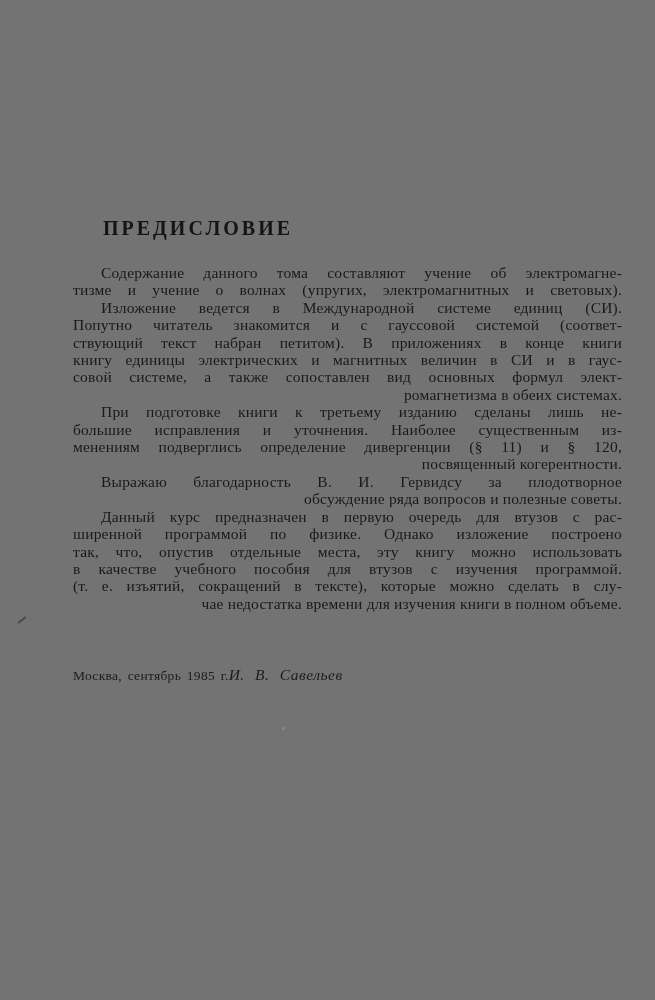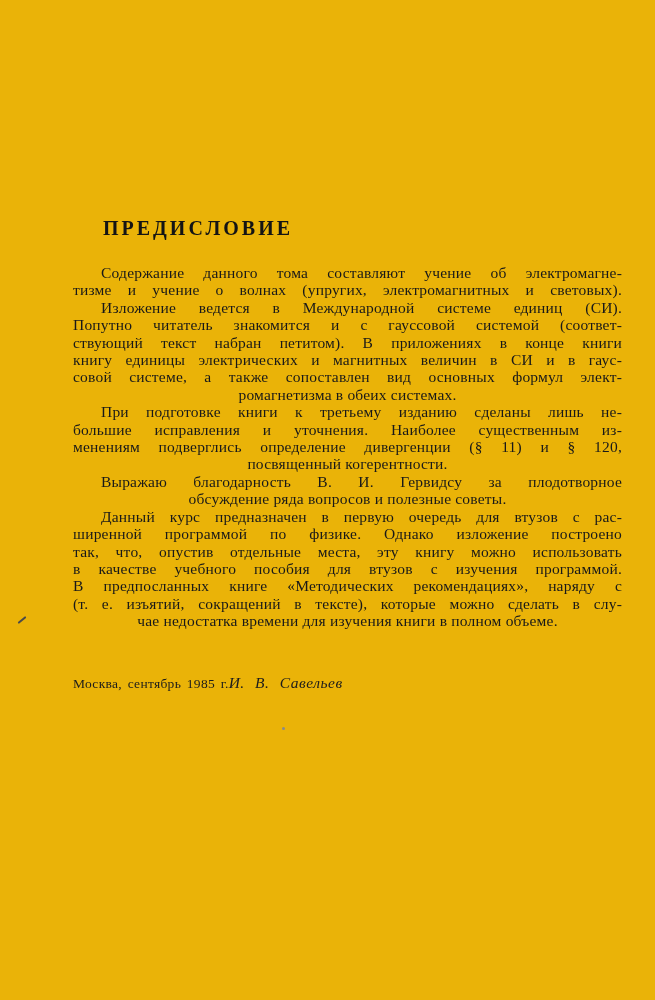--- a/index.html
+++ b/index.html
@@ -4,21 +4,21 @@
 <style>
   html, body {
     margin: 0;
     padding: 0;
     background: #ffffff;
   }
   .page {
     position: relative;
     width: 655px;
     height: 1000px;
-    background: #eab308;
+    background: #737373;
     overflow: hidden;
     font-family: "Liberation Serif", "DejaVu Serif", serif;
     color: #1a1a1a;
   }
   .heading {
     position: absolute;
     left: 103px;
     top: 217px;
     margin: 0;
     font-size: 20px;
@@ -35,21 +35,21 @@
     font-size: 15.5px;
     line-height: 17.4px;
     letter-spacing: 0.2px;
     color: #191919;
     margin-top: 12px;
   }
   .para { margin: 0; padding: 0; }
   .ln {
     display: block;
     white-space: normal;
-    text-align: center;
+    text-align: right;
   }
   .ln.j {
     text-align: justify;
     text-align-last: justify;
   }
   .ln.i { text-indent: 28px; }
   .signature-row {
     position: absolute;
     left: 73px;
     top: 666px;
@@ -63,21 +63,20 @@
     letter-spacing: 0.3px;
     word-spacing: 2px;
     color: #1c1c1c;
   }
   .author-sig {
     font-size: 15.5px;
     font-style: italic;
     word-spacing: 6px;
     letter-spacing: 0.5px;
     color: #1c1c1c;
-    margin-top: 8px;
   }
   .margin-tick {
     position: absolute;
     left: 17px;
     top: 619px;
     width: 10px;
     height: 2px;
     background: #4a4a4a;
     transform: rotate(-40deg);
     border-radius: 1px;
@@ -125,21 +124,20 @@
     <p class="para">
       <span class="ln i j">Выражаю благодарность В. И. Гервидсу за плодотворное</span>
       <span class="ln">обсуждение ряда вопросов и полезные советы.</span>
     </p>
 
     <p class="para">
       <span class="ln i j">Данный курс предназначен в первую очередь для втузов с рас-</span>
       <span class="ln j">ширенной программой по физике. Однако изложение построено</span>
       <span class="ln j">так, что, опустив отдельные места, эту книгу можно использовать</span>
       <span class="ln j">в качестве учебного пособия для втузов с изучения программой.</span>
-      <span class="ln j">В предпосланных книге «Методических рекомендациях», наряду с</span>
       <span class="ln j">(т. е. изъятий, сокращений в тексте), которые можно сделать в слу-</span>
       <span class="ln">чае недостатка времени для изучения книги в полном объеме.</span>
     </p>
 
   </div>
 
   <div class="signature-row">
     <span class="dateline">Москва, сентябрь 1985 г.</span>
     <span class="author-sig">И. В. Савельев</span>
   </div>

